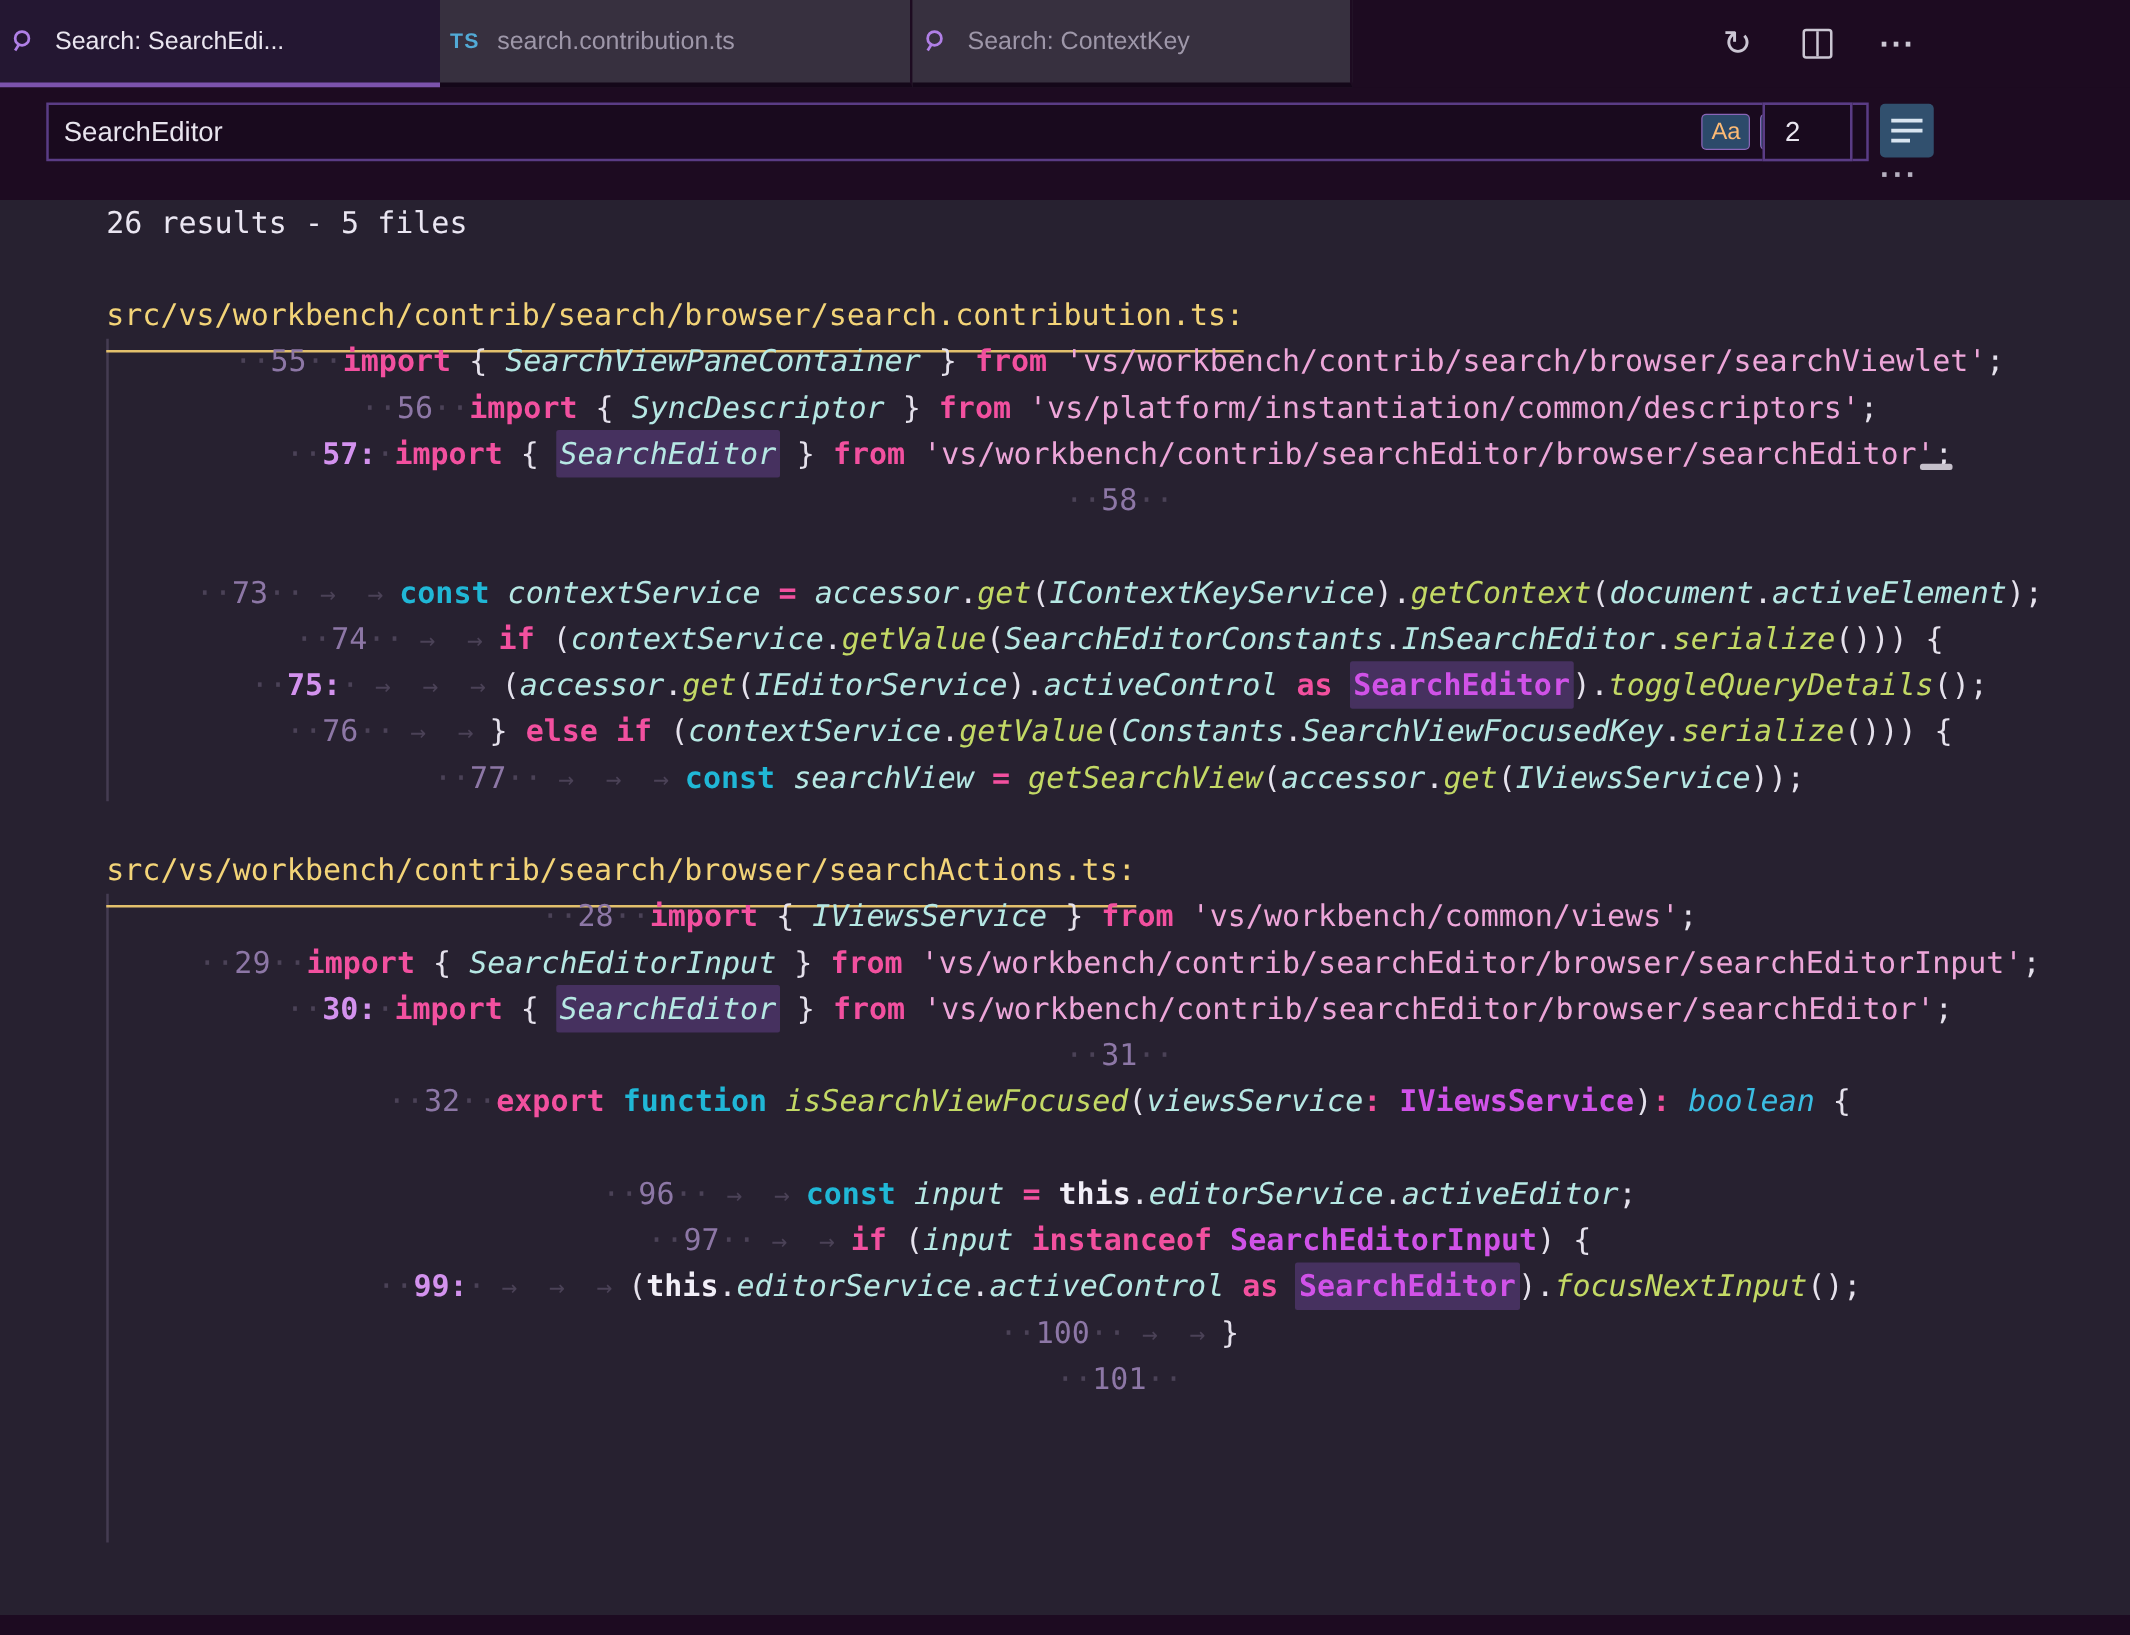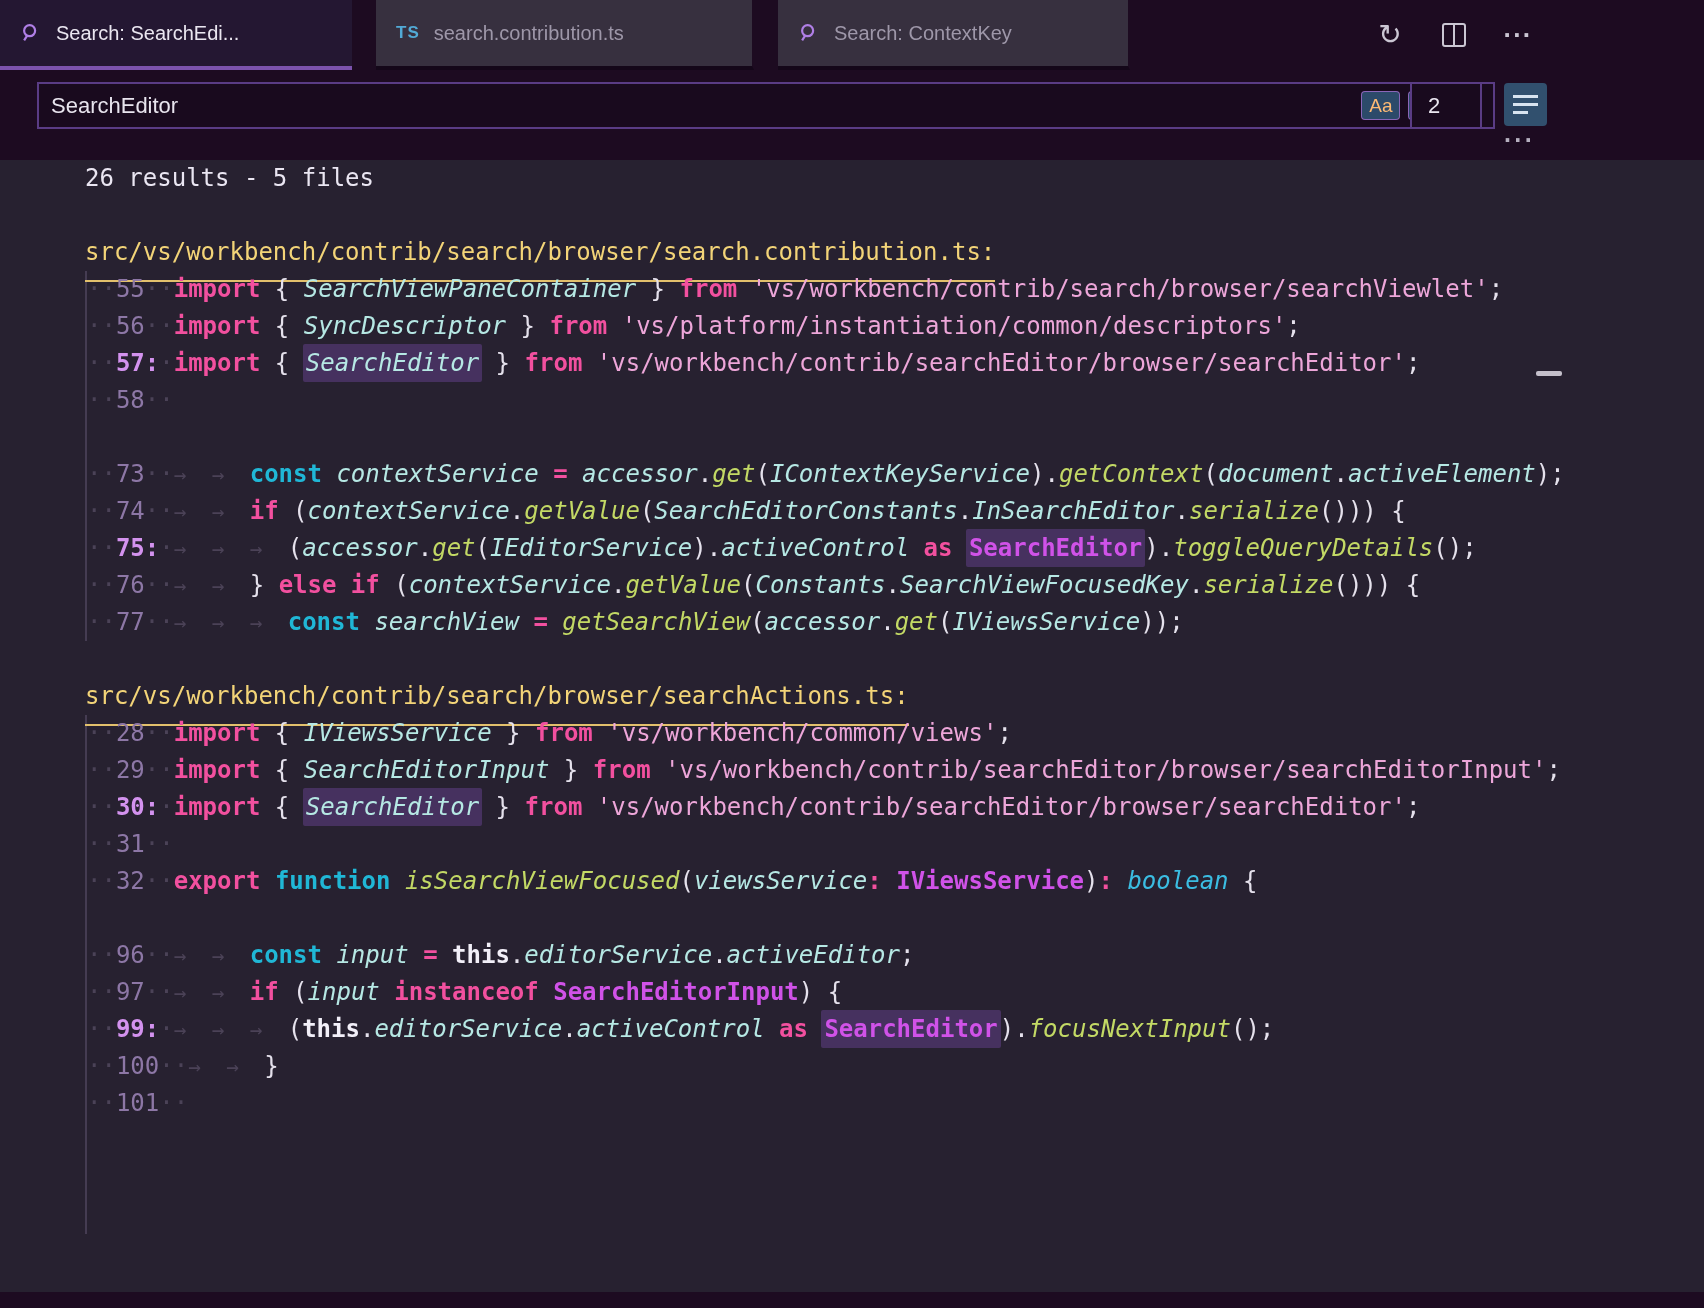--- a/index.html
+++ b/index.html
@@ -6,25 +6,25 @@
   body{
     width:1704px;height:1308px;overflow:hidden;position:relative;
     background:var(--bg-chrome,#1d0b21);
     font-family:"Liberation Sans",sans-serif;
     -webkit-font-smoothing:antialiased;
   }
   
   .titlebar{position:absolute;top:0;left:0;width:1704px;height:70px;background:var(--bg-chrome);}
   .tabs-row{display:flex;height:70px;}
   .tab{box-sizing:border-box;height:70px;display:flex;align-items:center;gap:14px;
-       padding:0 20px;font-size:20px;cursor:default;overflow:hidden;white-space:nowrap;text-align:center;}
+       padding:0 8px;font-size:20px;cursor:default;overflow:hidden;white-space:nowrap;text-align:center;}
   .tab.active{width:352px;background:var(--bg-tab-active);color:#eae6f0;
        border-bottom:4px solid var(--accent-underline);}
   .tab.inactive{background:var(--bg-tab-inactive);color:#9e97a9;
-       border-bottom:4px solid #140719;border-right:2px solid var(--bg-chrome);margin-left:24px;}
+       border-bottom:4px solid #140719;border-right:2px solid var(--bg-chrome);}
   .tab.t2{width:378px;}
   .tab.t3{width:352px;}
   .tab-label.italic{}
   .ts-badge{color:#52aad6;font-weight:700;font-size:17px;letter-spacing:1px;}
   .mag{width:22px;height:22px;flex:none;}
   .actions{position:absolute;top:0;right:171px;height:70px;display:flex;align-items:center;gap:34px;color:#cbc6d3;}
   .icon-btn{display:flex;align-items:center;justify-content:center;width:30px;height:30px;}
   .refresh-glyph{font-size:28px;line-height:30px;}
   .split-rect{width:24px;height:24px;border:2px solid #cbc6d3;border-radius:3px;position:relative;box-sizing:border-box;}
   .split-rect::after{content:"";position:absolute;left:9px;top:0;bottom:0;width:2px;background:#cbc6d3;}
@@ -50,21 +50,21 @@
   .lines-icon i:nth-child(2){top:8px;width:25px;}
   .lines-icon i:nth-child(3){top:16px;width:15px;}
   .overflow-dots{position:absolute;left:1504px;top:56px;color:#b6b0c0;font-size:25px;font-weight:700;letter-spacing:2px;}
   
   .editor{position:absolute;top:160px;left:0;width:1704px;bottom:16px;background:var(--bg-editor);
        padding-left:85px;box-sizing:border-box;overflow:hidden;
        font-family:"DejaVu Sans Mono",monospace;font-size:24px;}
   .line{height:37px;line-height:37px;white-space:pre;}
   .summary{color:#eae6f2;}
   .path{color:var(--c-path);border-bottom:2px solid var(--c-path-underline);padding-bottom:14px;cursor:pointer;}
-  .block{border-left:2px solid var(--c-border-block);}
+  .block{border-left:2px solid var(--c-border-block);text-align:center;}
   .block.last{padding-bottom:112px;}
   .gd{color:var(--c-ws);}
   .ln{color:var(--c-num);}
   .ln.m{color:var(--c-num-match);font-weight:700;}
   .tab-arrow{display:inline-block;width:38px;color:var(--c-ws);font-size:21px;}
   .tk-k{color:var(--c-k);font-weight:700;}
   .tk-b{color:var(--c-b);font-weight:700;}
   .tk-t{color:var(--c-t);font-weight:700;}
   .tk-i{color:var(--c-i);font-style:italic;}
   .tk-f{color:var(--c-f);font-style:italic;}

